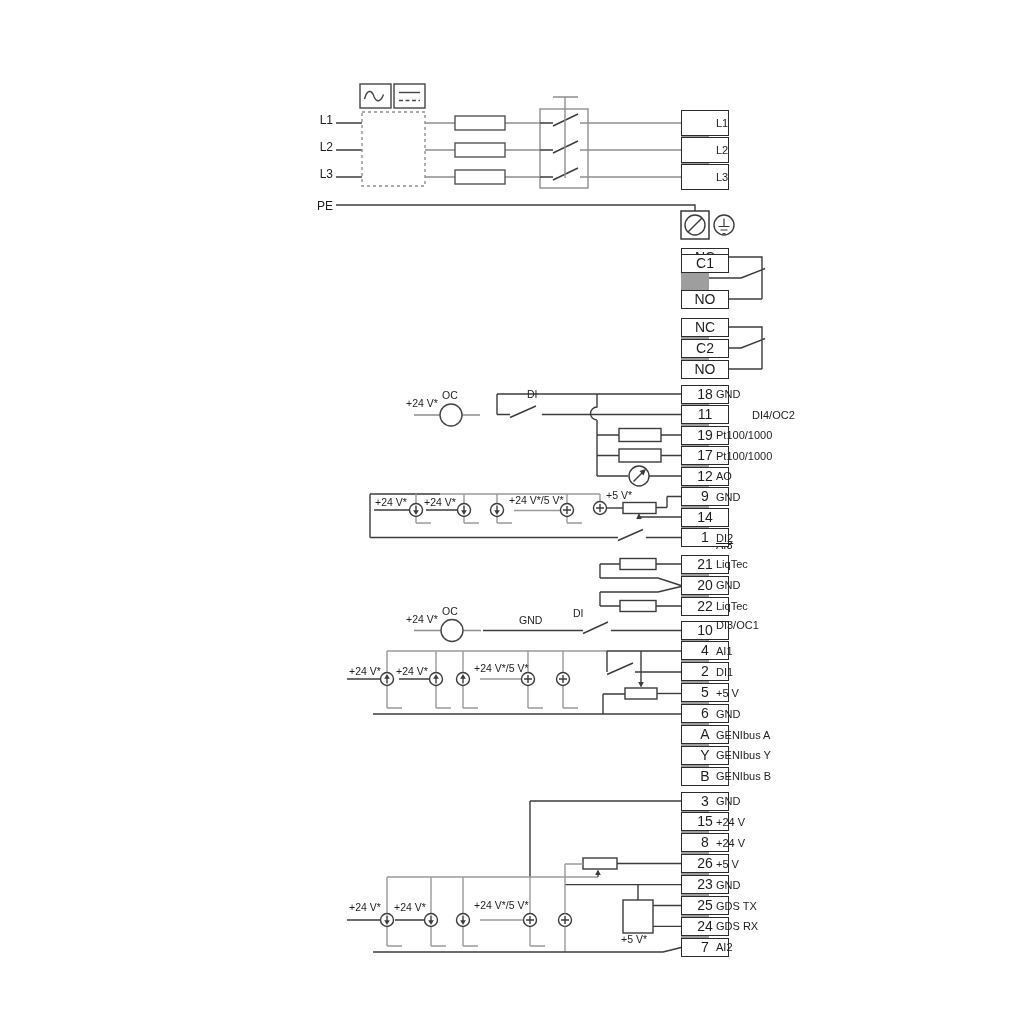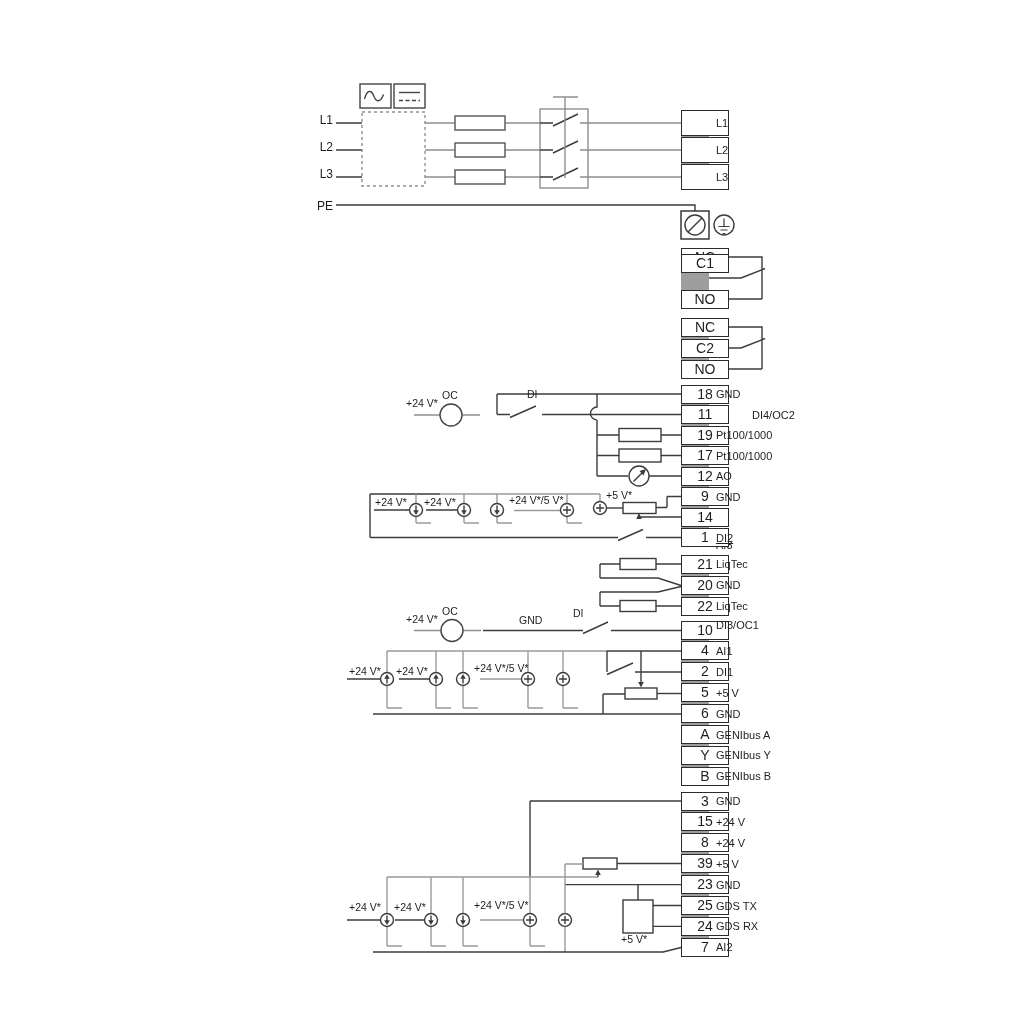--- a/index.html
+++ b/index.html
@@ -268,21 +268,21 @@
       <div class="t-label" style="top: 748.4px;">GENIbus Y</div>
       <div class="t-cell" style="top: 766.8px; height: 19px; line-height: 16px;">B</div>
       <div class="t-label" style="top: 769.3px;">GENIbus B</div>
       <div class="t-back" style="top: 791.5px; height: 165.3px;"></div>
       <div class="t-cell" style="top: 791.5px; height: 19px; line-height: 16px;">3</div>
       <div class="t-label" style="top: 794px;">GND</div>
       <div class="t-cell" style="top: 812.4px; height: 19px; line-height: 16px;">15</div>
       <div class="t-label" style="top: 814.9px;">+24 V</div>
       <div class="t-cell" style="top: 833.3px; height: 19px; line-height: 16px;">8</div>
       <div class="t-label" style="top: 835.8px;">+24 V</div>
-      <div class="t-cell" style="top: 854.2px; height: 19px; line-height: 16px;">39</div>
+      <div class="t-cell" style="top: 854.2px; height: 19px; line-height: 16px;">26</div>
       <div class="t-label" style="top: 856.7px;">+5 V</div>
       <div class="t-cell" style="top: 875.1px; height: 19px; line-height: 16px;">23</div>
       <div class="t-label" style="top: 877.6px;">GND</div>
       <div class="t-cell" style="top: 896px; height: 19px; line-height: 16px;">25</div>
       <div class="t-label" style="top: 898.5px;">GDS TX</div>
       <div class="t-cell" style="top: 916.9px; height: 19px; line-height: 16px;">24</div>
       <div class="t-label" style="top: 919.4px;">GDS RX</div>
       <div class="t-cell" style="top: 937.8px; height: 19px; line-height: 16px;">7</div>
       <div class="t-label" style="top: 940.3px;">AI2</div>
     </div>

